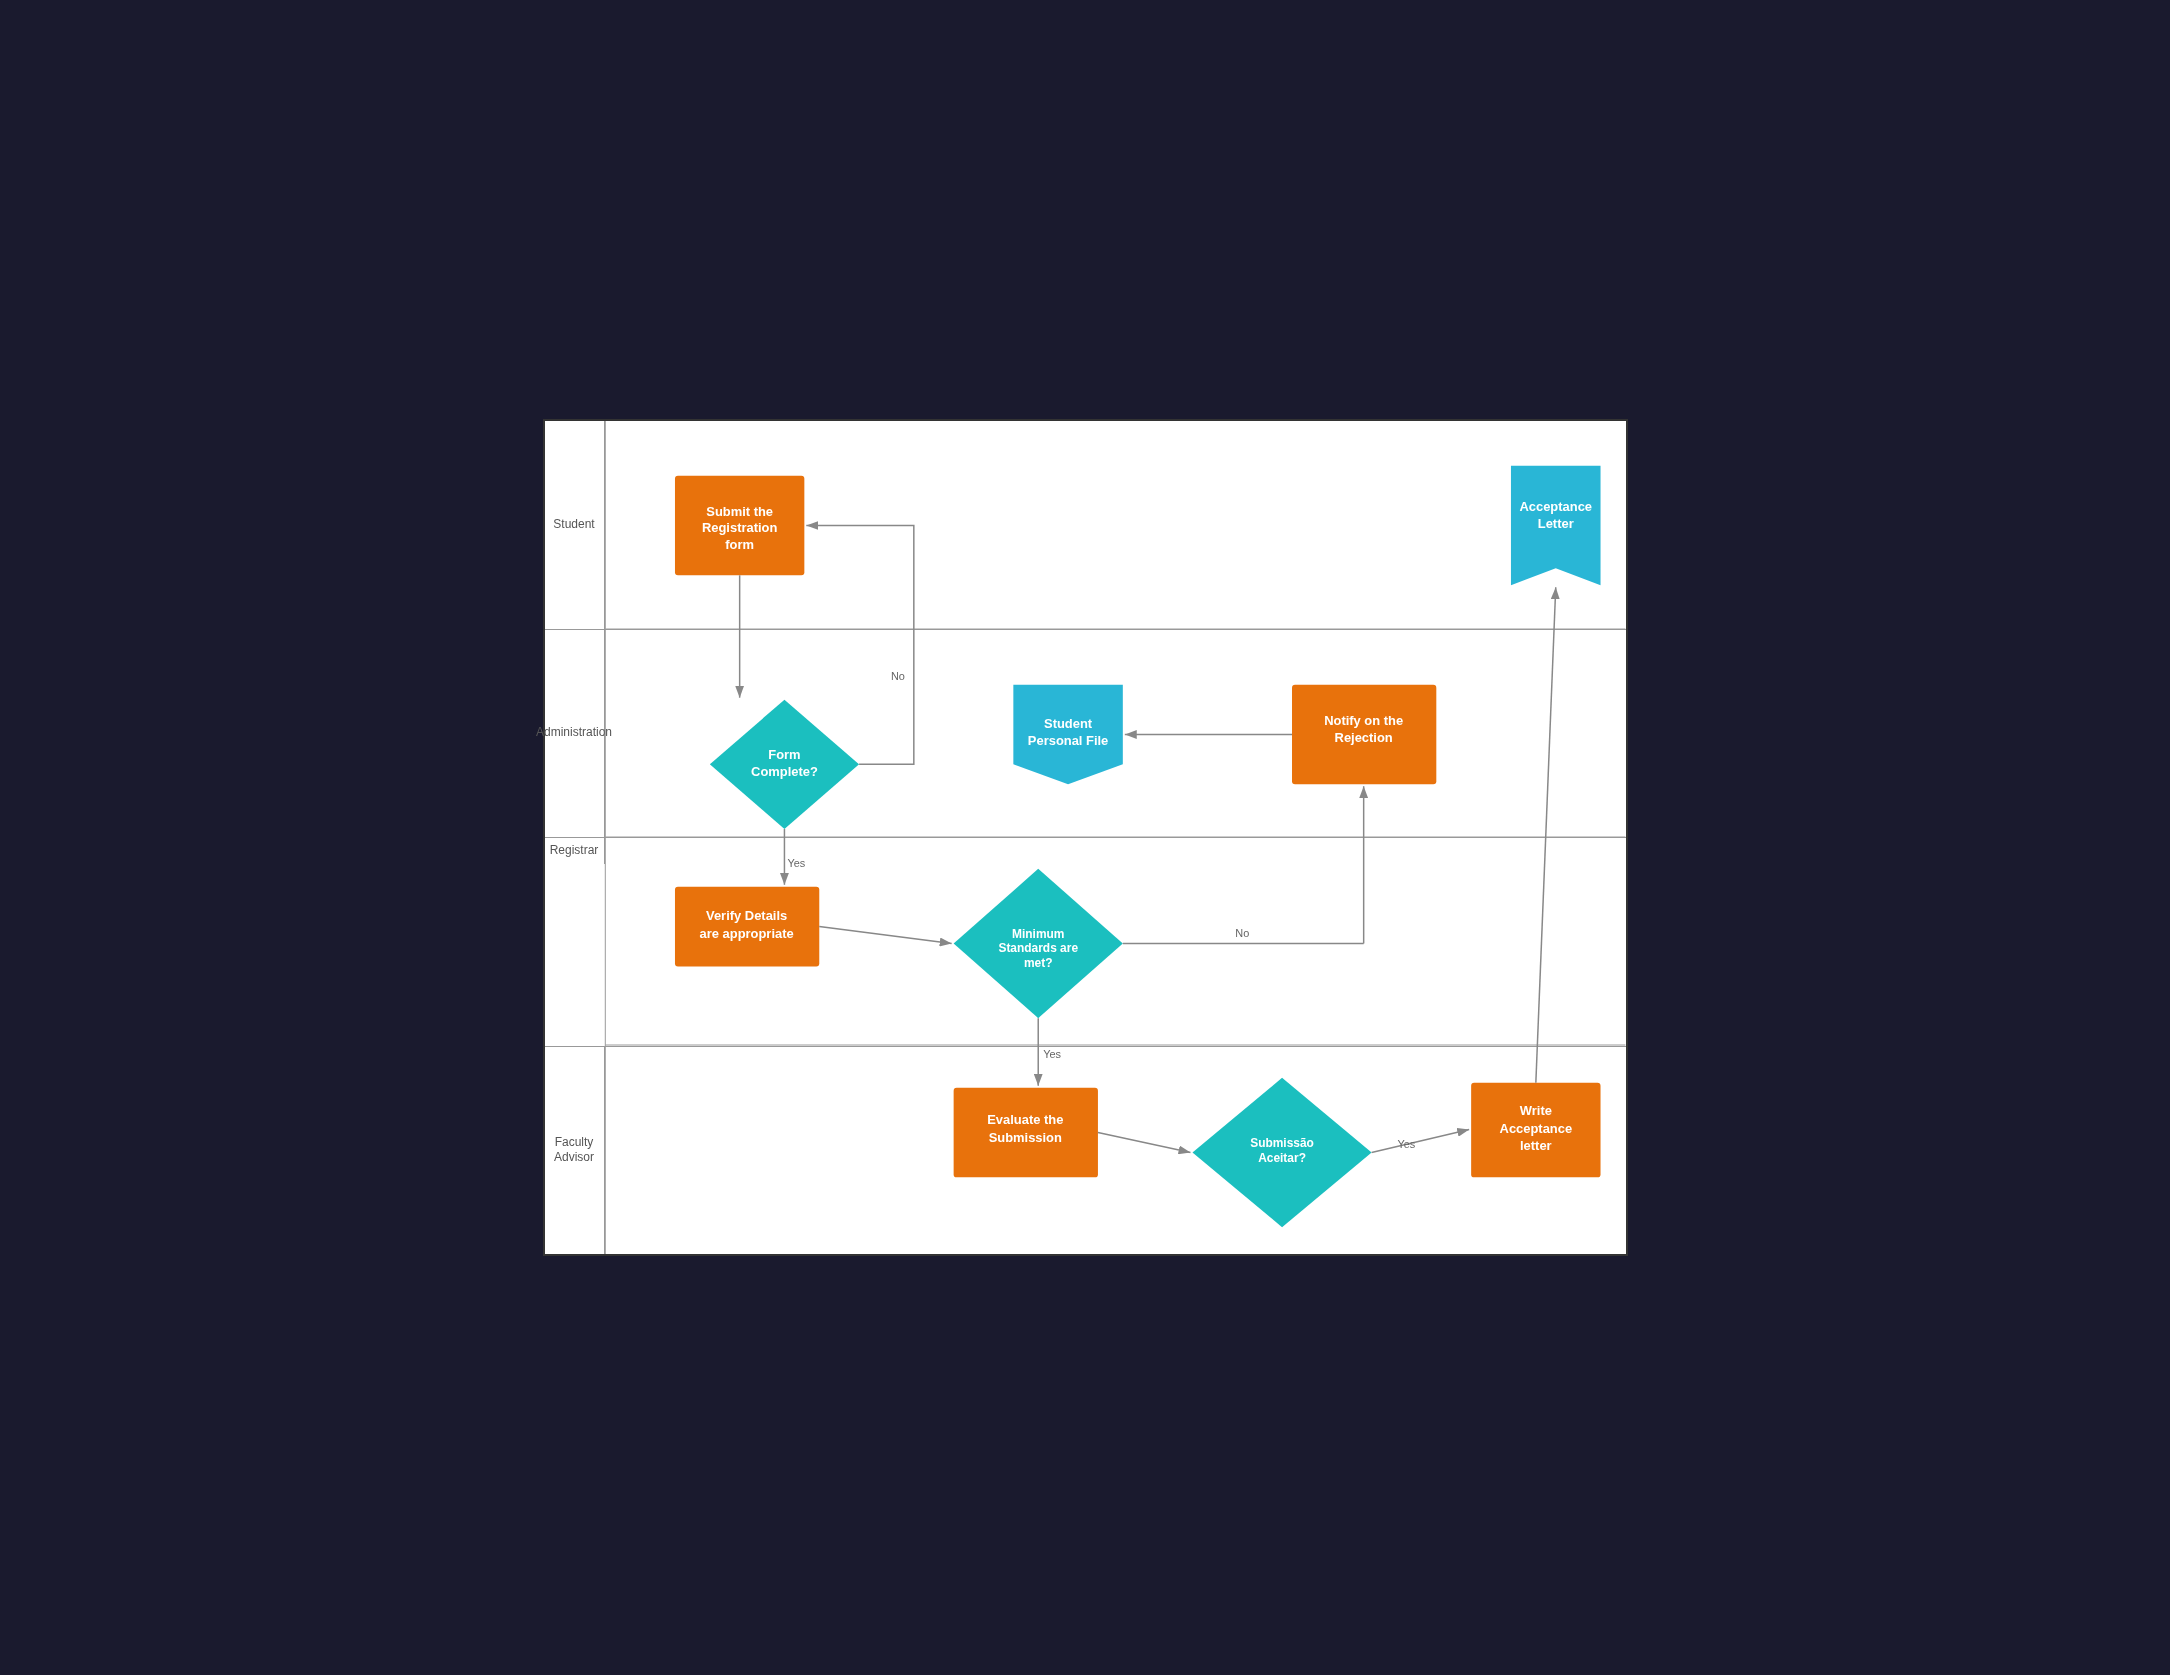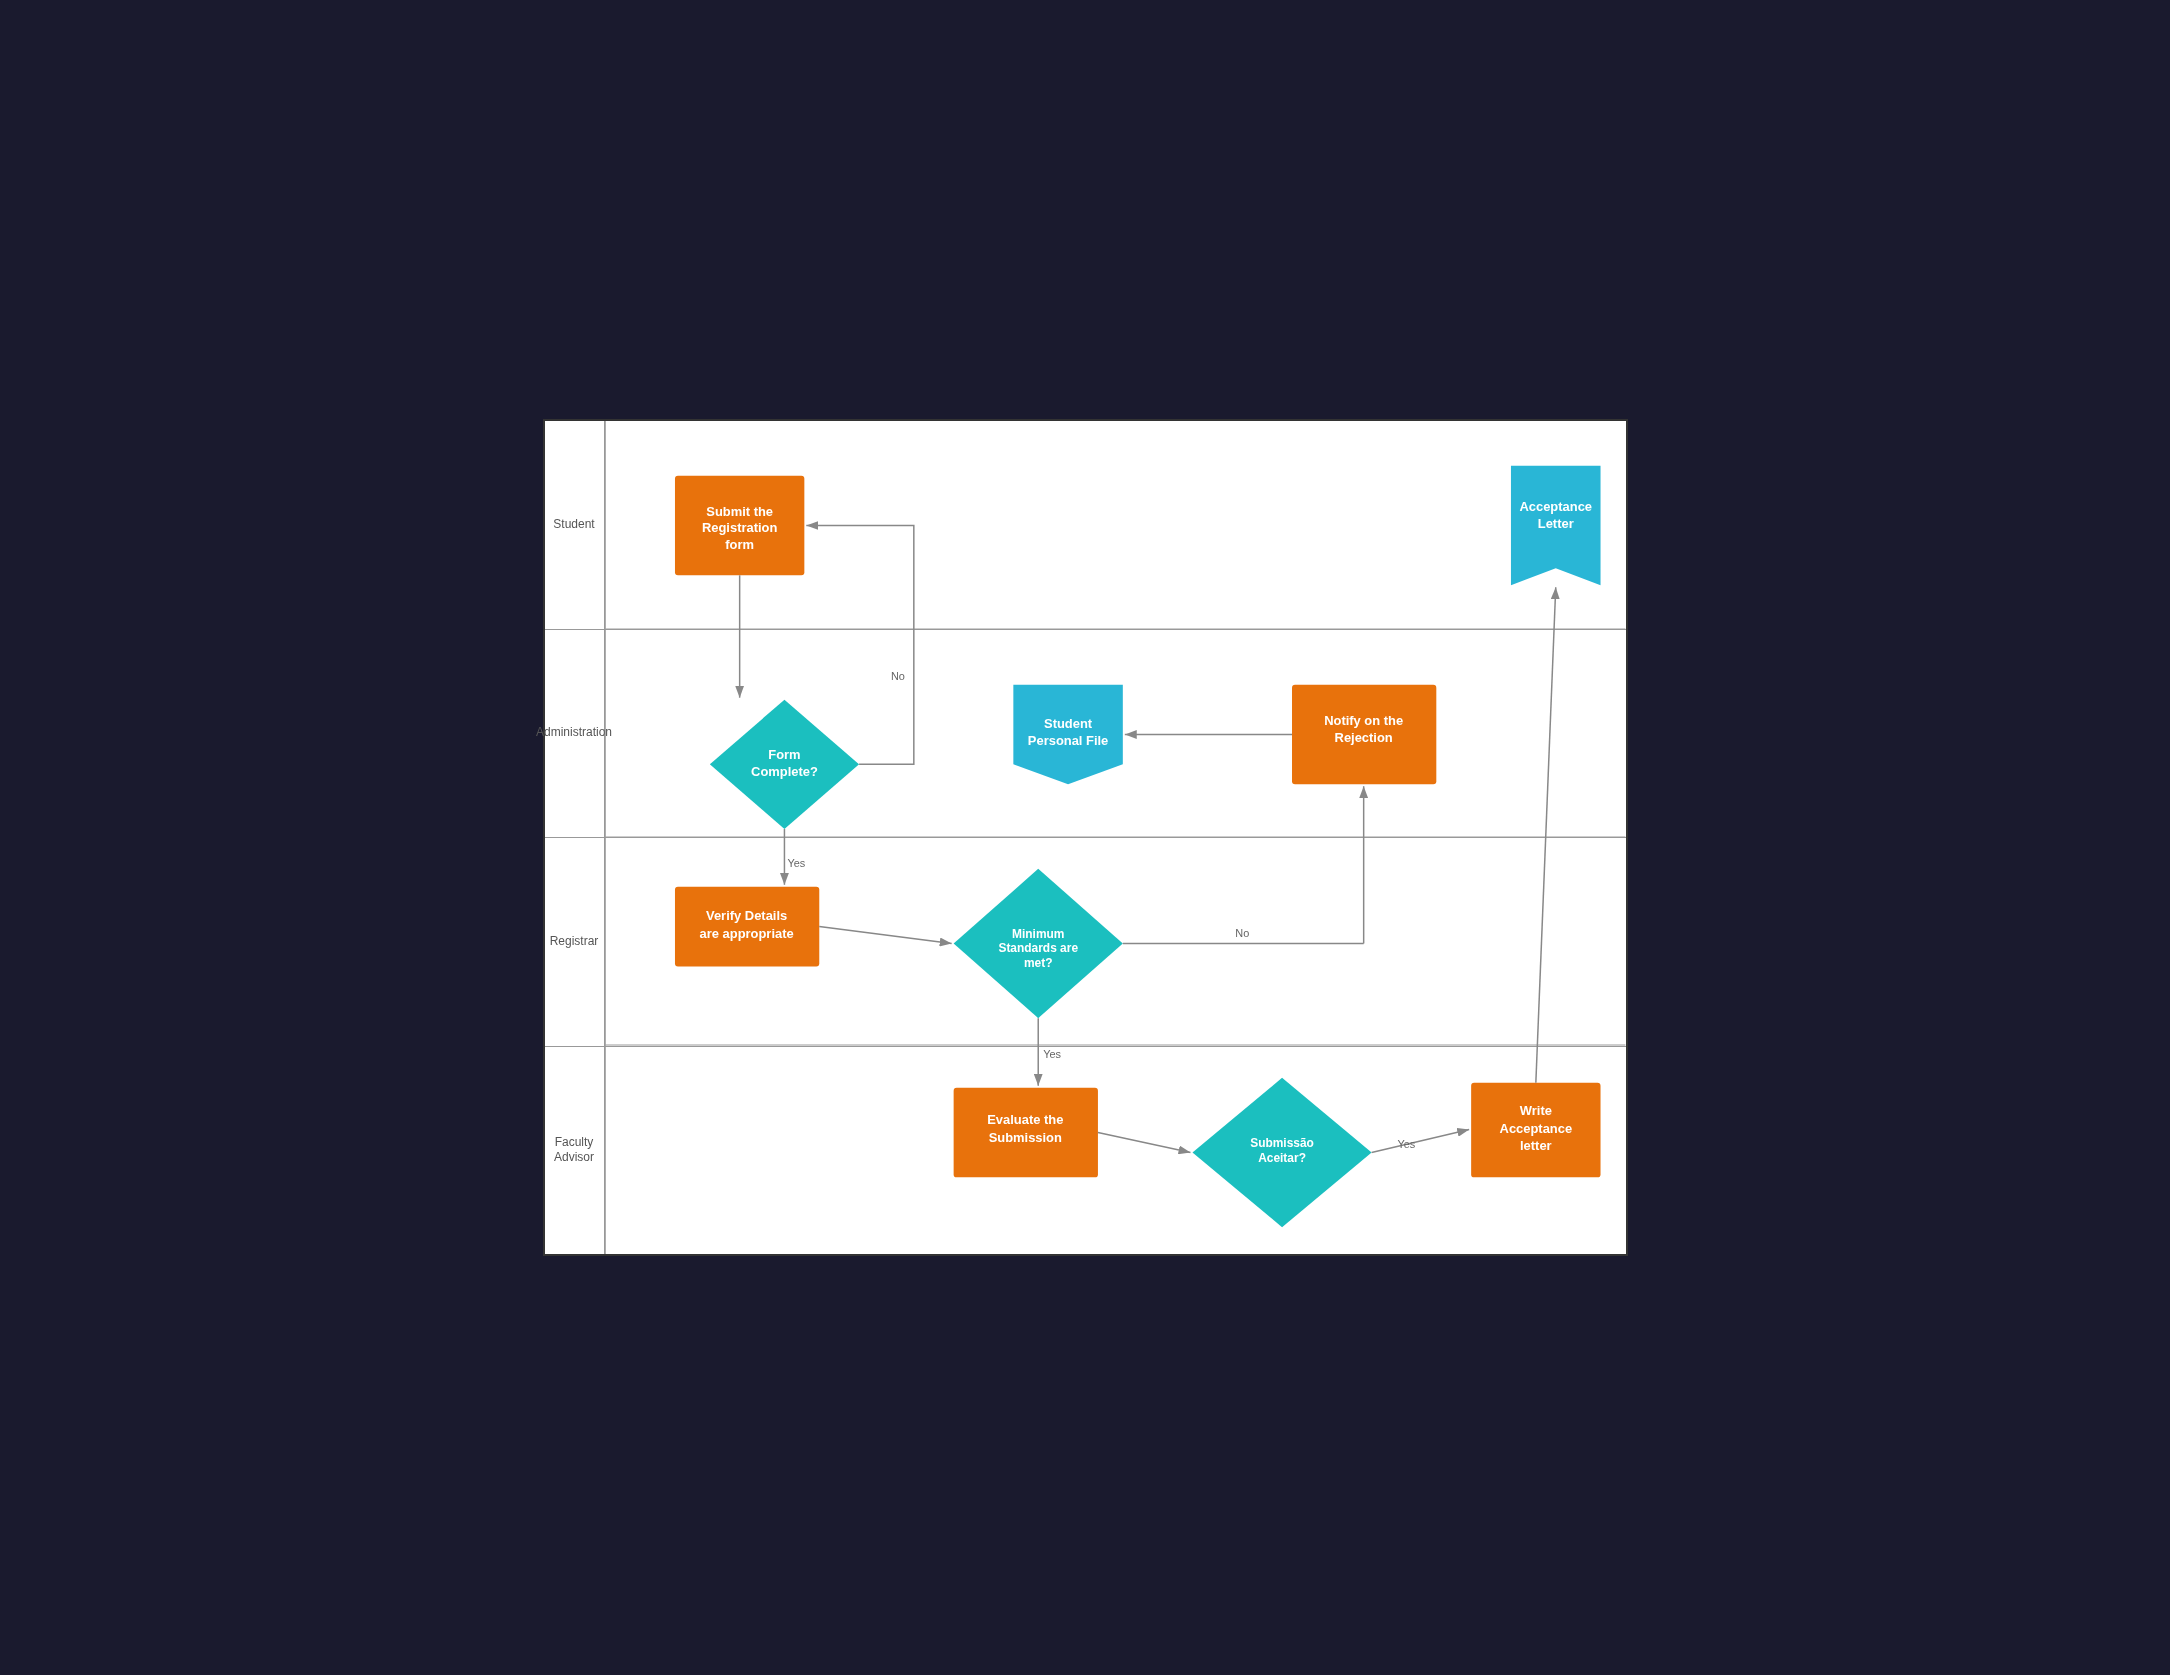--- a/index.html
+++ b/index.html
@@ -73,21 +73,21 @@
       <div class="lane-content">
       </div>
     </div>
 
     <div class="lane" style="height:25%;">
       <div class="lane-label">Administration</div>
       <div class="lane-content">
       </div>
     </div>
 
-    <div class="lane" style="height:25%;">
+    <div class="lane" style="height:25%;flex-direction:column;">
       <div class="lane-label">Registrar</div>
       <div class="lane-content">
       </div>
     </div>
 
     <div class="lane" style="height:25%; border-bottom:none;gap:28px;">
       <div class="lane-label">Faculty<br>Advisor</div>
       <div class="lane-content">
       </div>
     </div>

